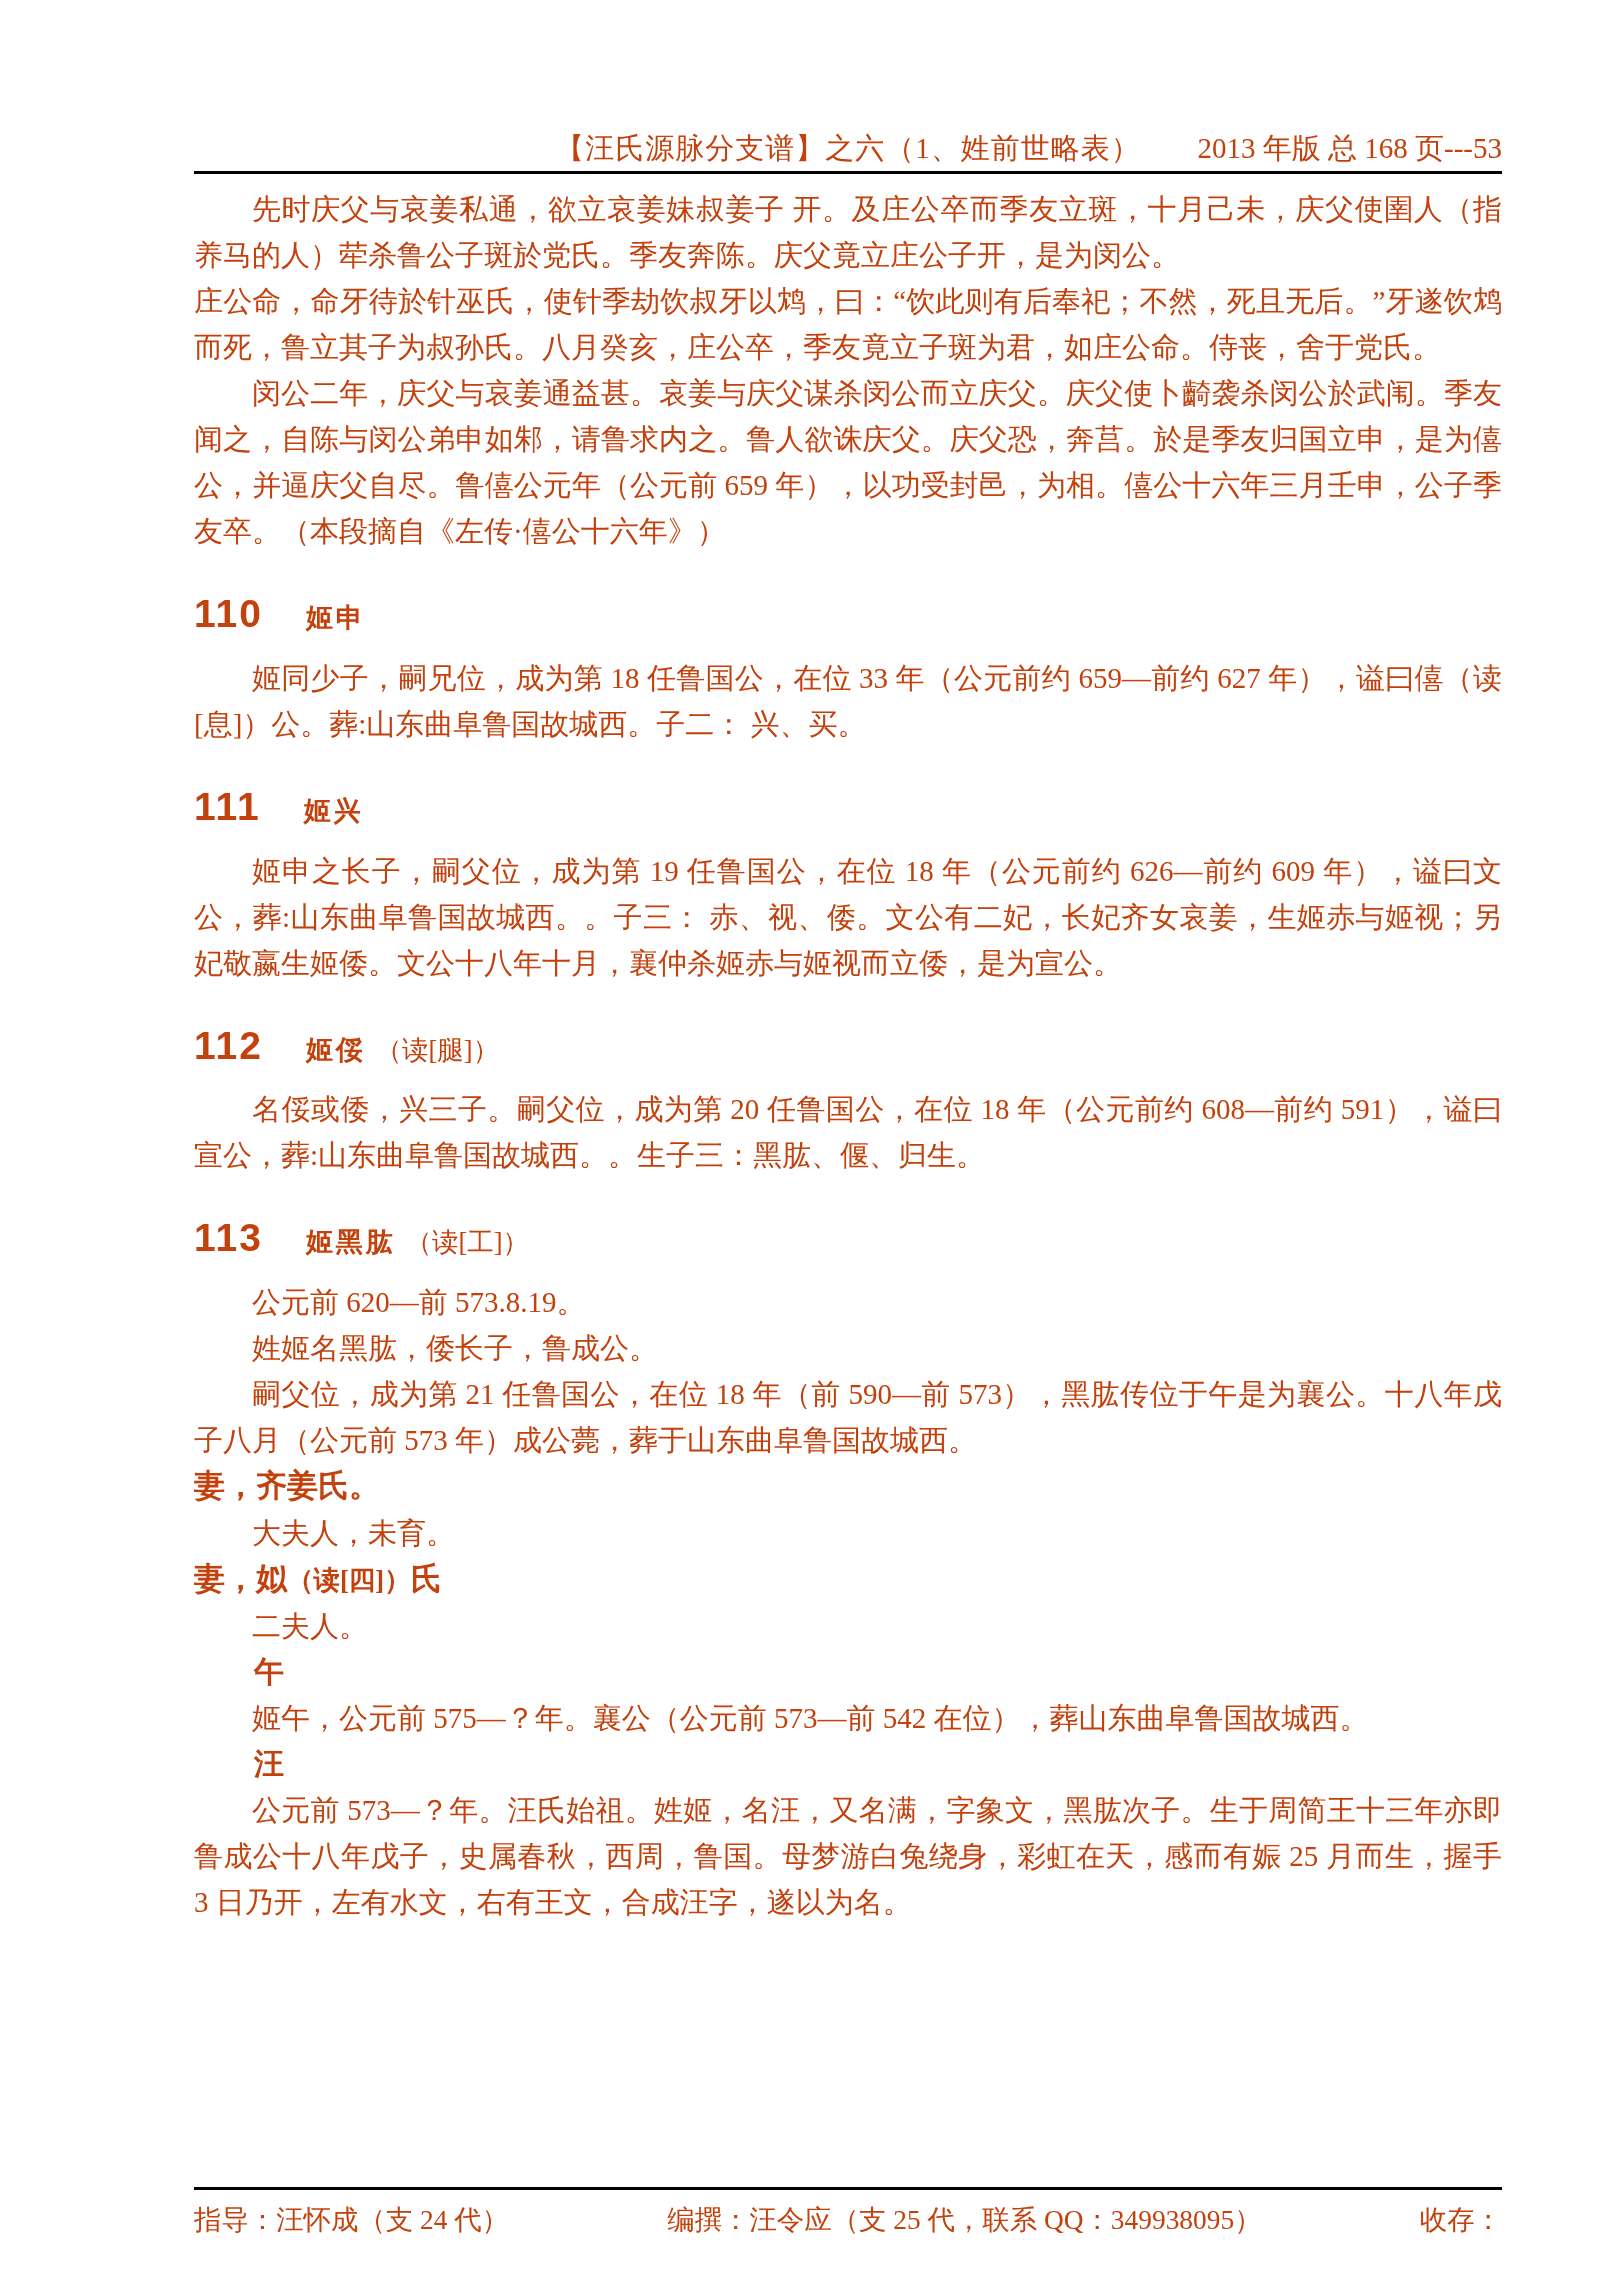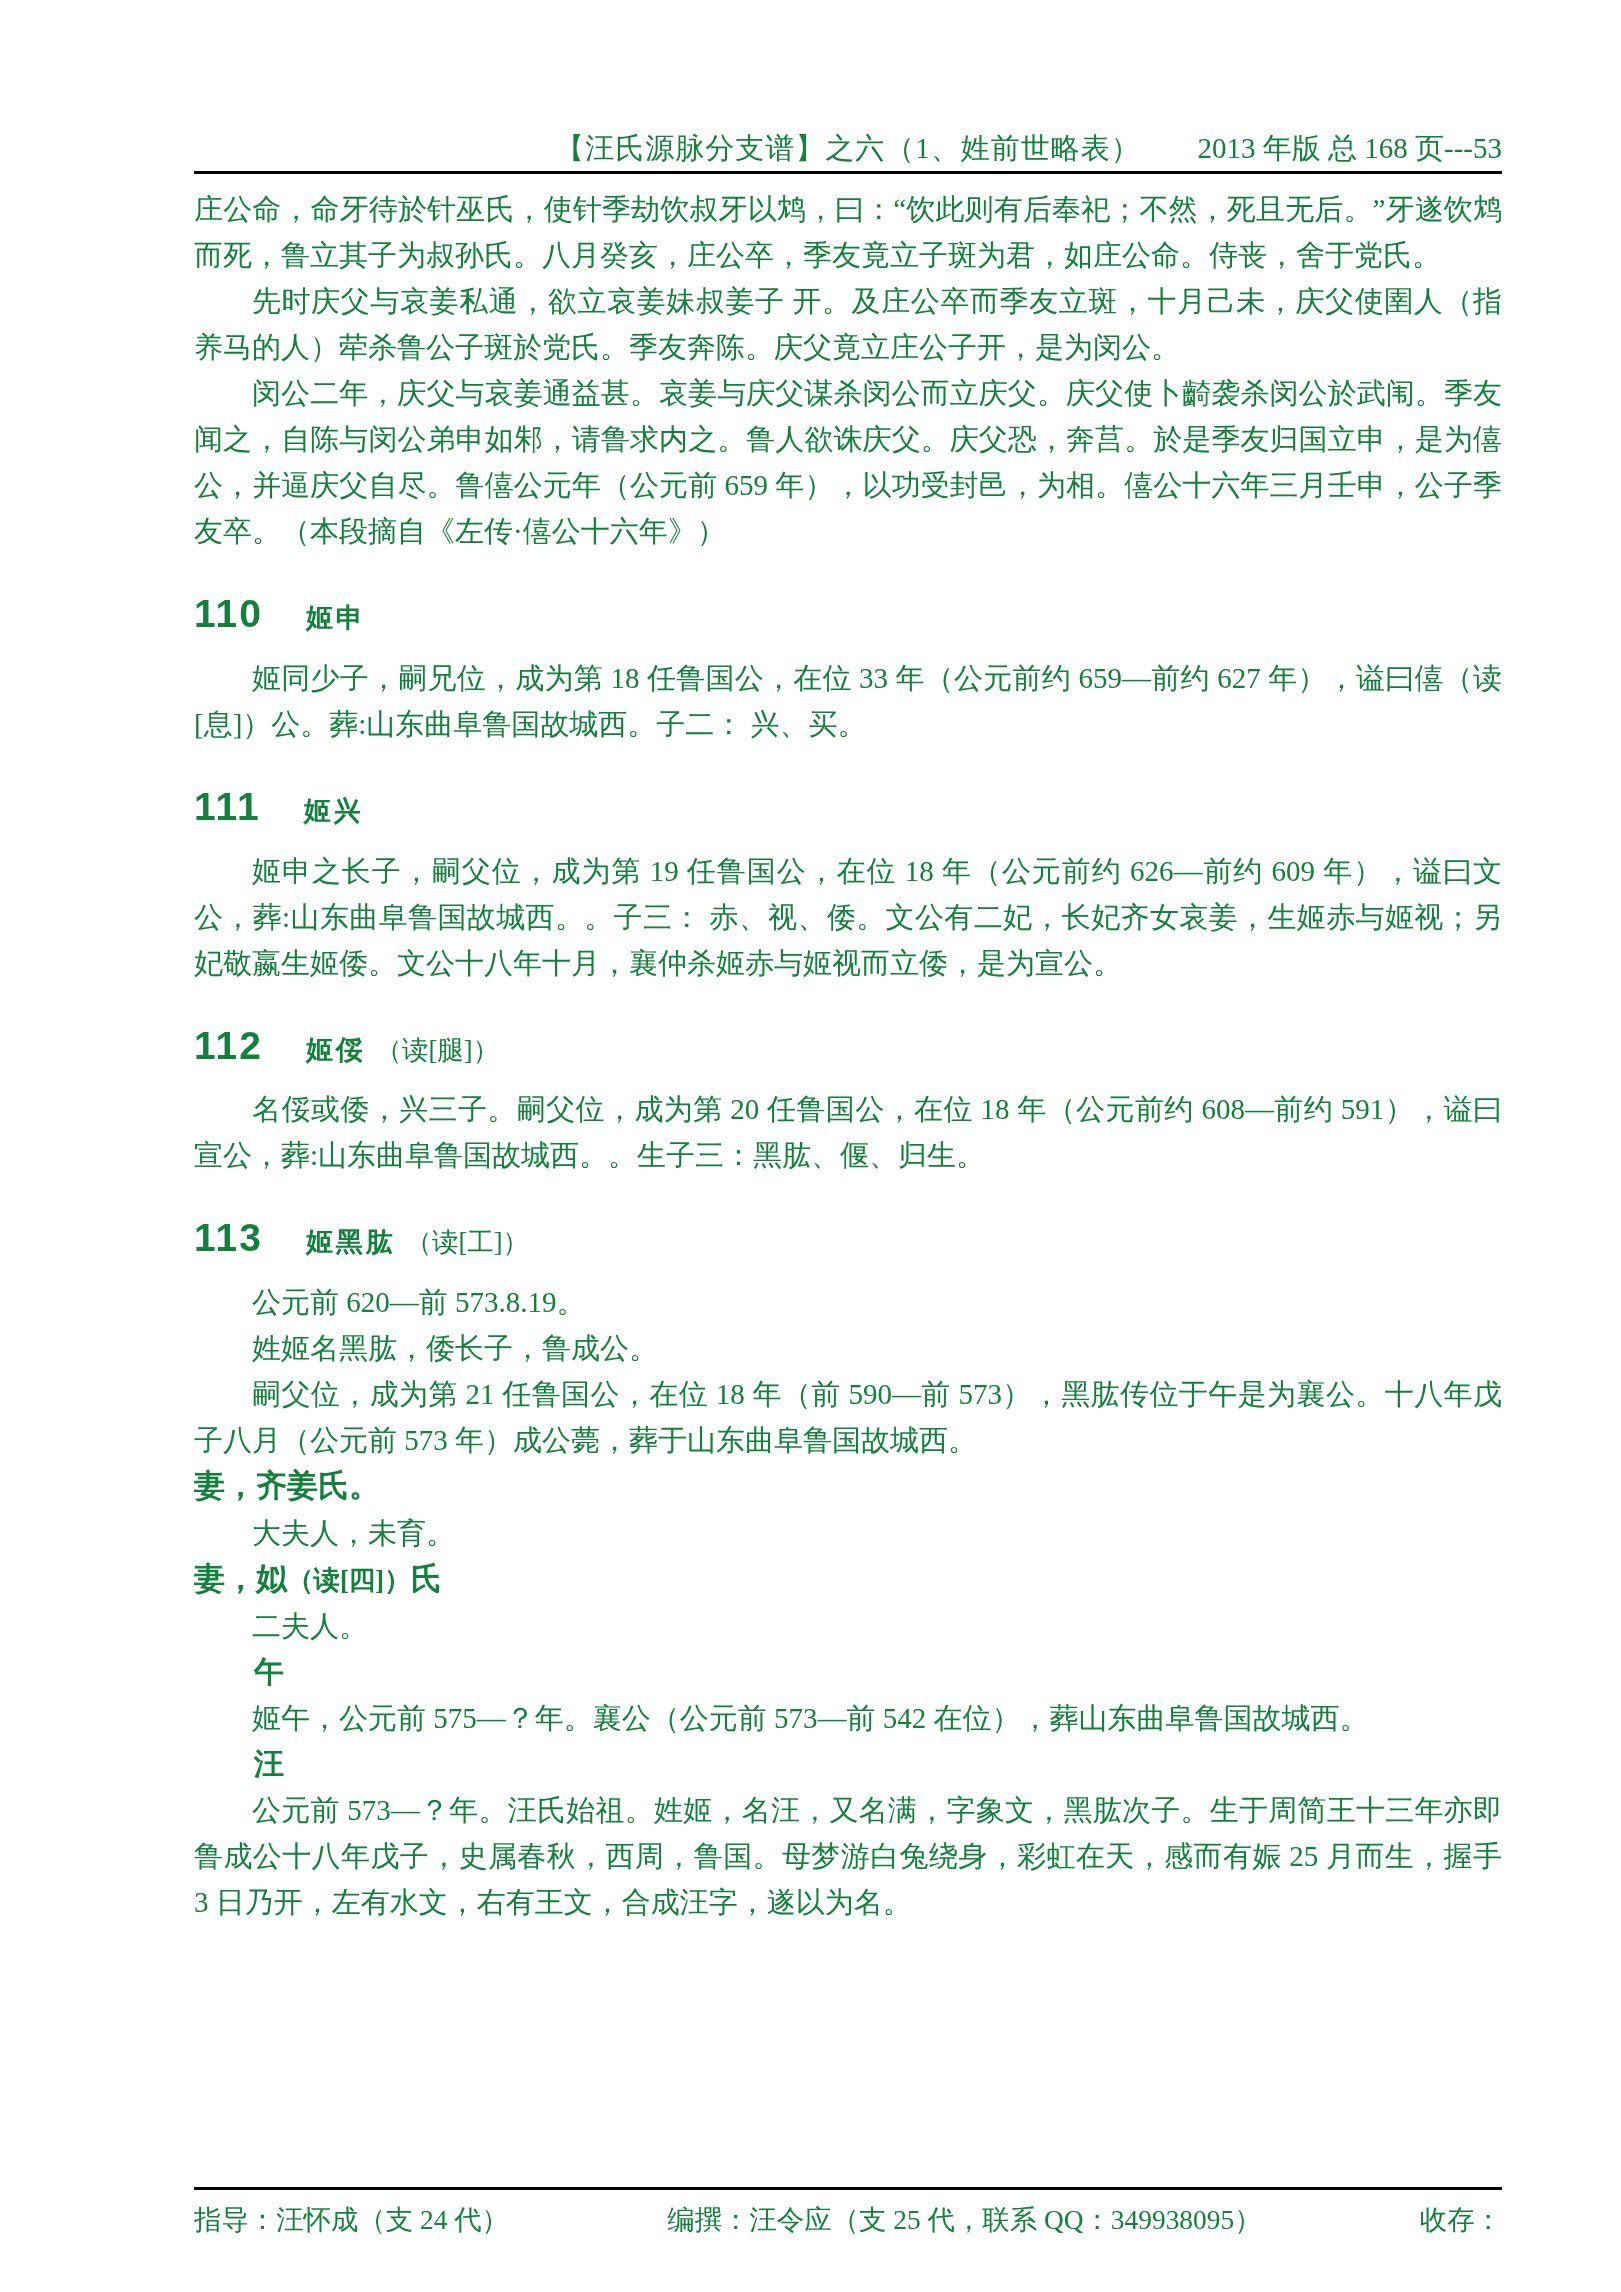--- a/index.html
+++ b/index.html
@@ -3,21 +3,21 @@
 <meta charset="utf-8">
 <style>
   * { box-sizing: border-box; }
   html, body { margin: 0; padding: 0; background: #888; }
   .page {
     position: relative;
     width: 1621px;
     height: 2293px;
     margin: 0 auto;
     background: #ffffff;
-    color: #15803d;
+    color: #c2410c;
     font-family: "Liberation Serif", serif;
     overflow: hidden;
   }
   
   .header {
     position: absolute;
     top: 129px;
     left: 194px;
     width: 1308px;
     height: 39px;
@@ -126,22 +126,22 @@
 <div class="page">
 
   <div class="header">
     <span class="header-title">【汪氏源脉分支谱】之六（1、姓前世略表）</span>
     <span class="header-edition">2013 年版 总 168 页---53</span>
   </div>
   <div class="rule top"></div>
 
   <div class="content">
 
+    <p class="body-par indent">先时庆父与哀姜私通，欲立哀姜妹叔姜子 开。及庄公卒而季友立斑，十月己未，庆父使圉人（指养马的人）荦杀鲁公子斑於党氏。季友奔陈。庆父竟立庄公子开，是为闵公。</p>
     <p class="body-par">庄公命，命牙待於针巫氏，使针季劫饮叔牙以鸩，曰：“饮此则有后奉祀；不然，死且无后。”牙遂饮鸩而死，鲁立其子为叔孙氏。八月癸亥，庄公卒，季友竟立子斑为君，如庄公命。侍丧，舍于党氏。</p>
-    <p class="body-par indent">先时庆父与哀姜私通，欲立哀姜妹叔姜子 开。及庄公卒而季友立斑，十月己未，庆父使圉人（指养马的人）荦杀鲁公子斑於党氏。季友奔陈。庆父竟立庄公子开，是为闵公。</p>
     <p class="body-par indent">闵公二年，庆父与哀姜通益甚。哀姜与庆父谋杀闵公而立庆父。庆父使卜齮袭杀闵公於武闱。季友闻之，自陈与闵公弟申如邾，请鲁求内之。鲁人欲诛庆父。庆父恐，奔莒。於是季友归国立申，是为僖公，并逼庆父自尽。鲁僖公元年（公元前 659 年），以功受封邑，为相。僖公十六年三月壬申，公子季友卒。（本段摘自《左传·僖公十六年》）</p>
 
     <div class="section-heading">
       <span class="section-number">110</span>
       <span class="section-name">姬申</span>
     </div>
     <p class="body-par indent">姬同少子，嗣兄位，成为第 18 任鲁国公，在位 33 年（公元前约 659—前约 627 年），谥曰僖（读[息]）公。葬:山东曲阜鲁国故城西。子二： 兴、买。</p>
 
     <div class="section-heading">
       <span class="section-number">111</span>

